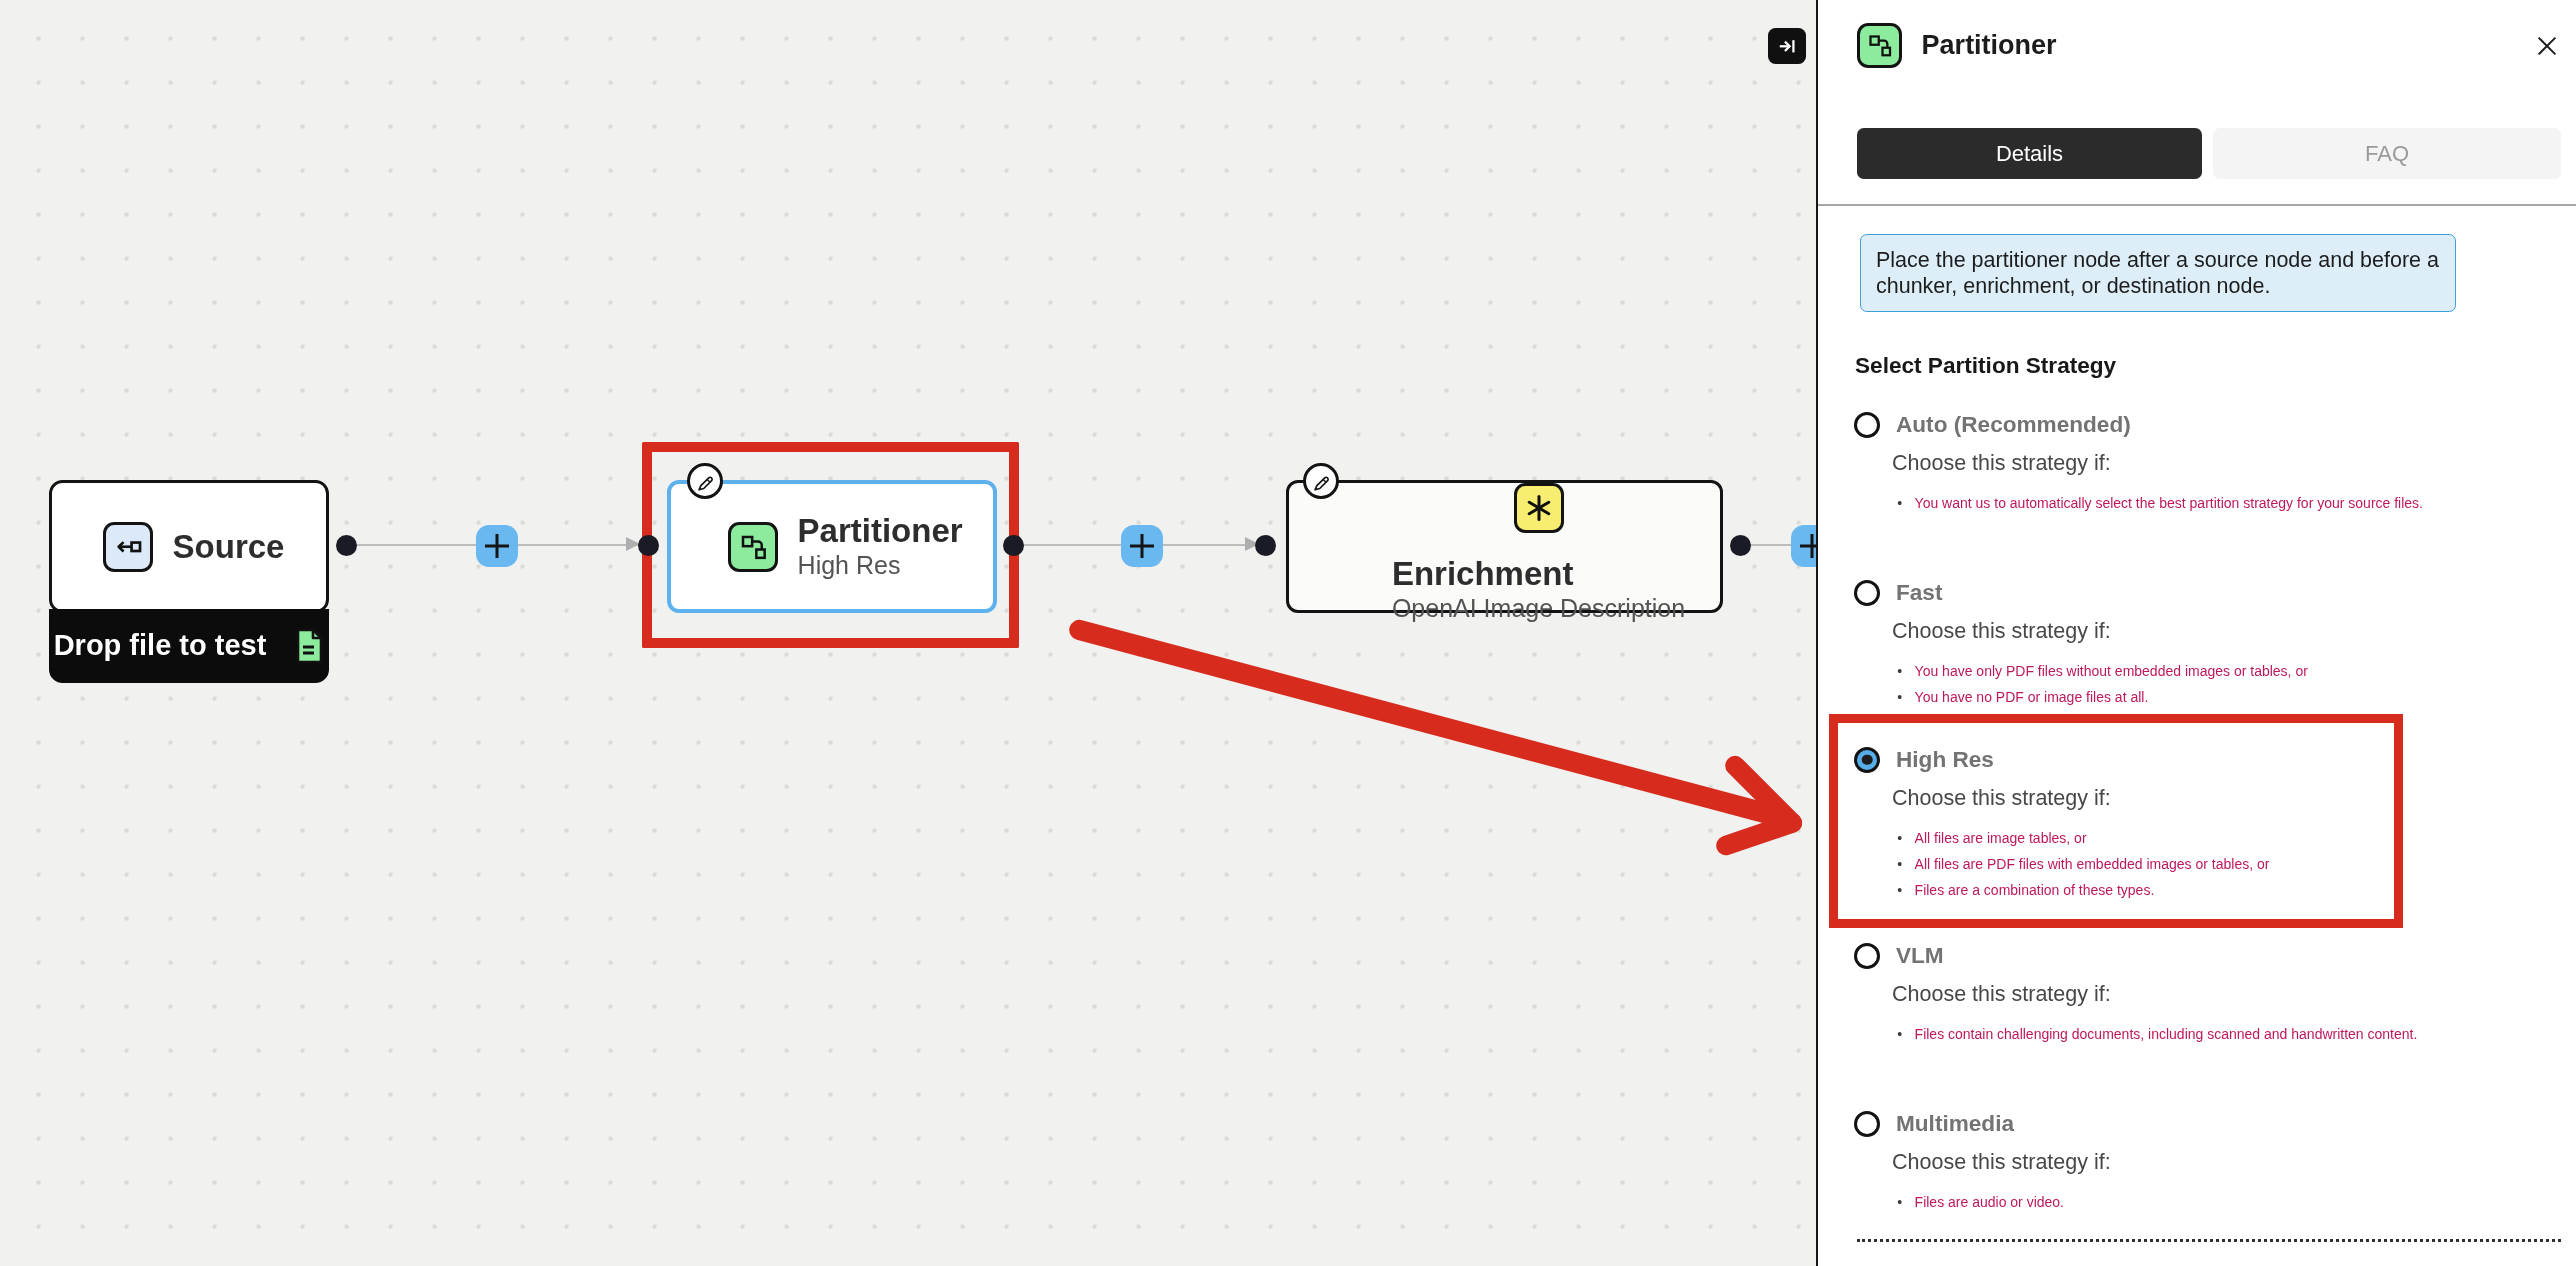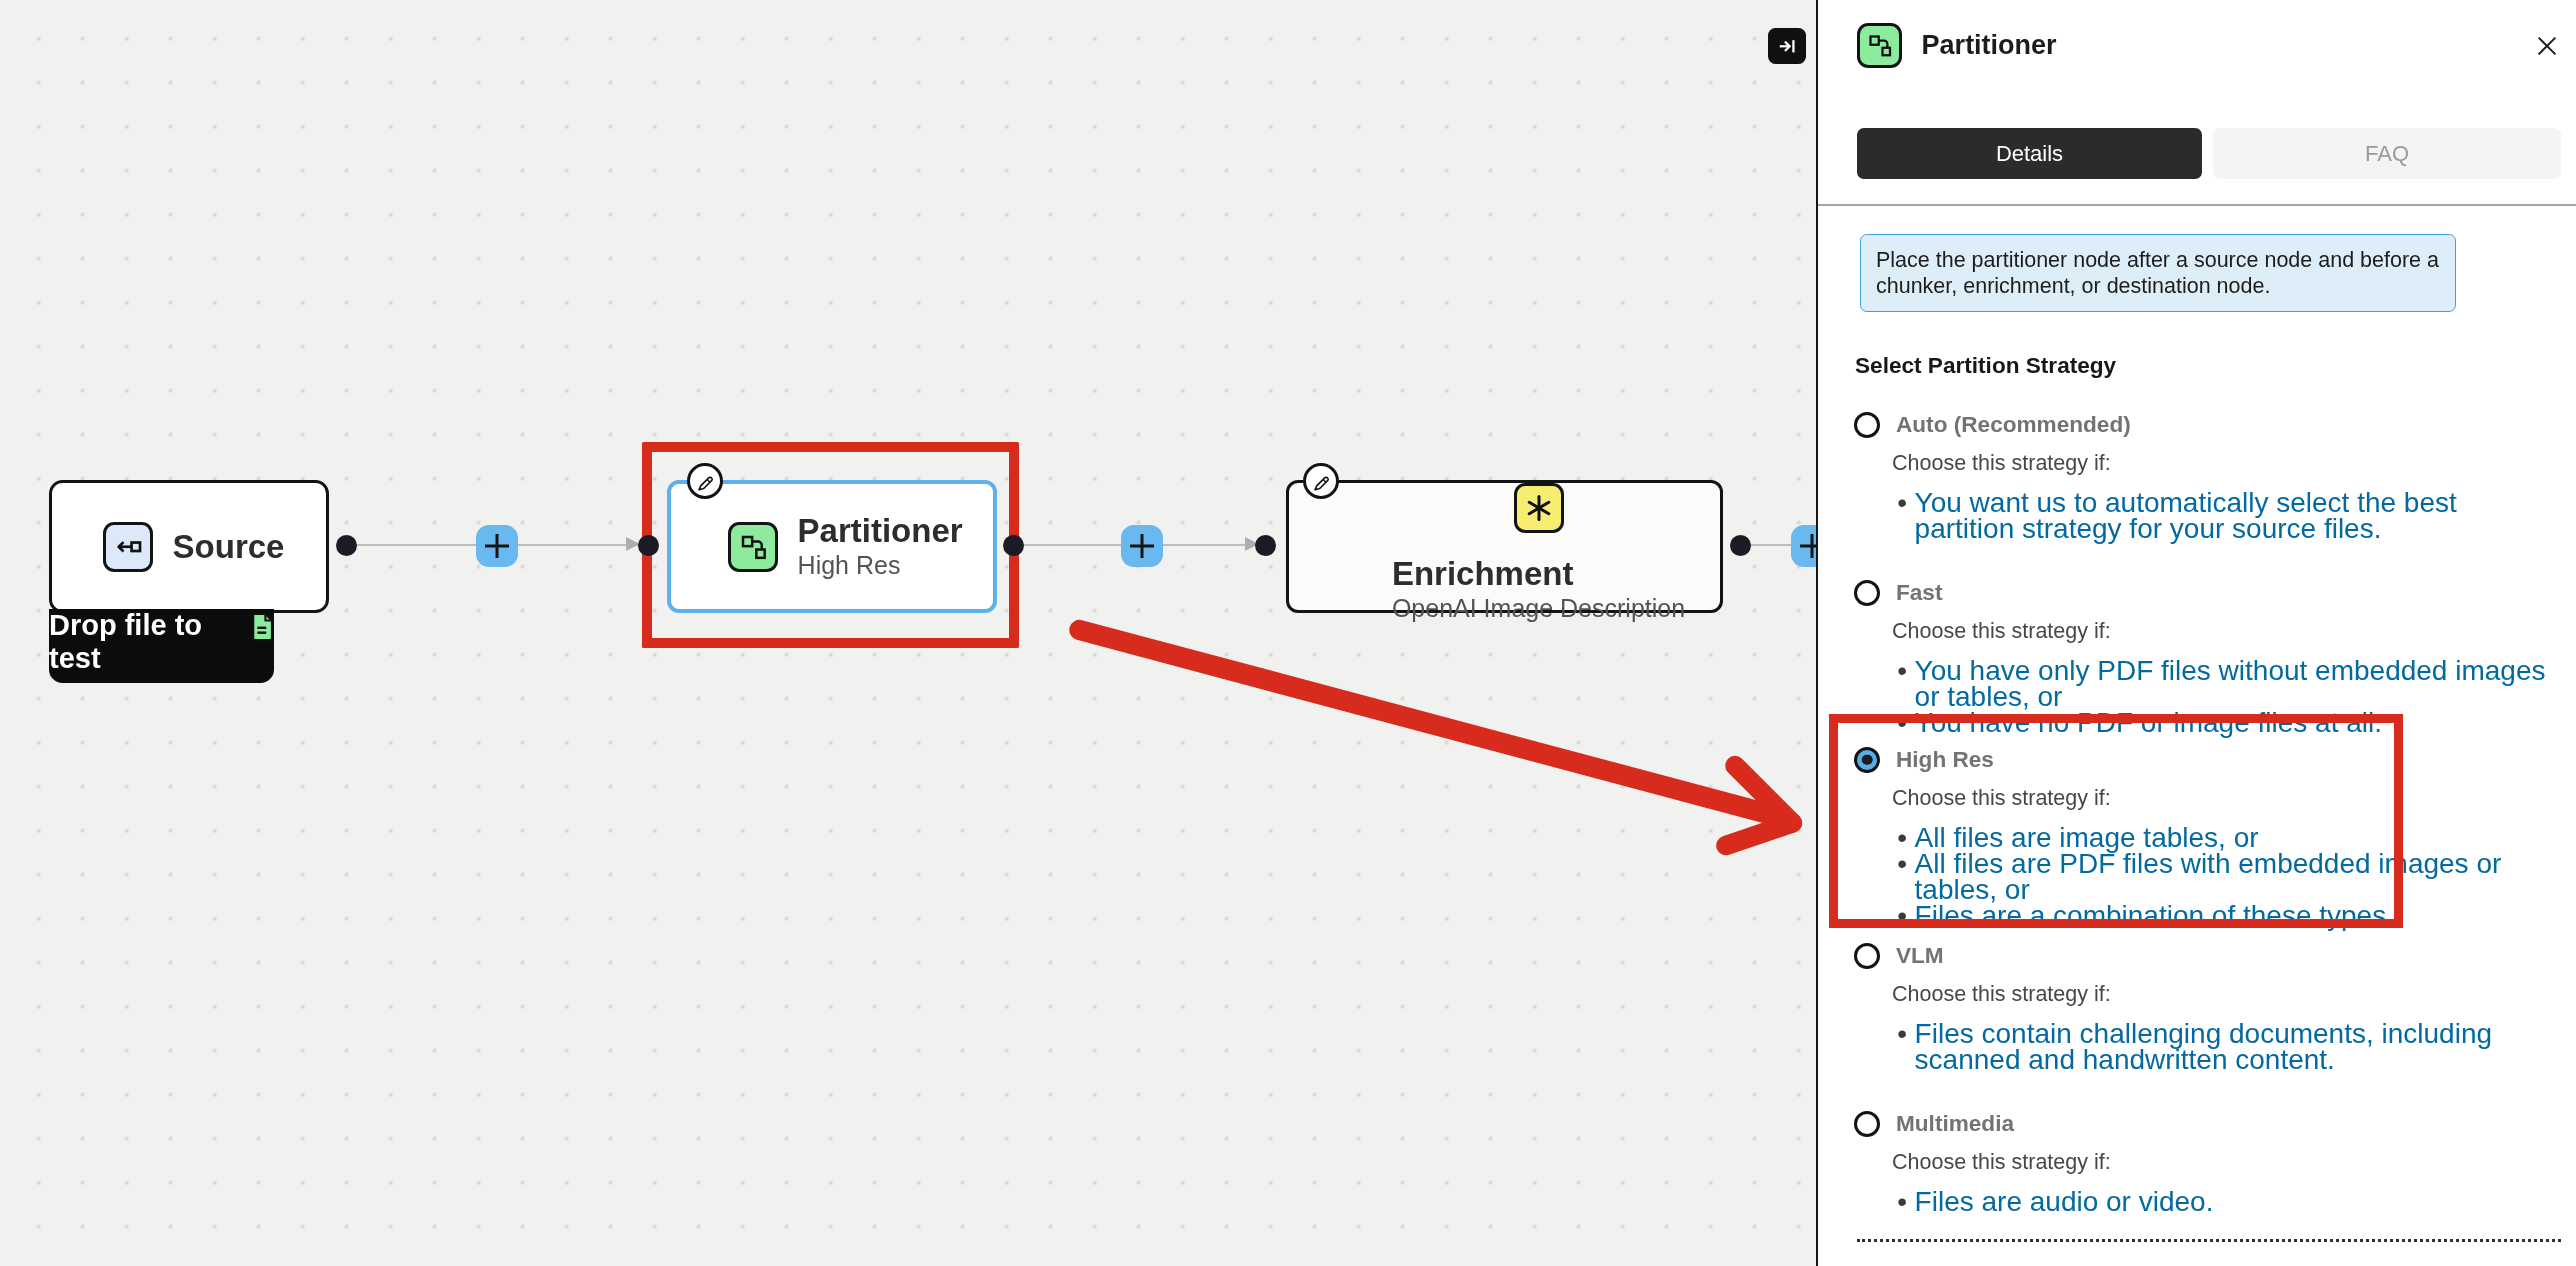--- a/index.html
+++ b/index.html
@@ -29,22 +29,22 @@
   .node { position:absolute; top:480px; height:133px; background:#fff;
     border:3.8px solid #131313; border-radius:12px; display:flex; align-items:center; z-index:3; }
   .node-icon { width:50px; height:50px; border-radius:11.3px; border:3px solid #131313;
     display:flex; align-items:center; justify-content:center; flex:0 0 auto; }
   .node-title { font-size:33px; font-weight:700; color:#2d2d2d; line-height:36px; }
   .node-sub { font-size:25px; color:#535353; line-height:32px; }
 
   .source-wrap { position:absolute; left:49px; top:480px; width:280px; z-index:3; }
   .source-card { width:280px; height:133px; background:#fff; border:3.8px solid #131313;
     border-radius:13.6px; display:flex; align-items:center; padding-left:51px; gap:19.6px; }
-  .source-bar { position:relative; margin-top:-4.5px; width:225px; height:74px;
-    background:#0c0c0c; border-radius:0 0 13.6px 13.6px; display:flex; align-items:flex-start;
+  .source-bar { position:relative; margin-top:-4.5px; width:280px; height:74px;
+    background:#0c0c0c; border-radius:0 0 13.6px 13.6px; display:flex; align-items:center;
     justify-content:center; gap:28px; z-index:4; }
   .source-bar span { color:#fff; font-size:29px; font-weight:600; }
 
   .edit-badge { position:absolute; width:36px; height:36px; border-radius:50%;
     background:#fff; border:3px solid #131313; z-index:8;
     display:flex; align-items:center; justify-content:center; }
 
   .annotation-box { position:absolute; border:10.6px solid #d62b1d; z-index:4; border-radius:1.5px; }
   .arrow-svg { position:absolute; left:0; top:0; width:1819px; height:1266px; z-index:7;
     pointer-events:none; }
@@ -83,22 +83,22 @@
   .option-head { display:flex; align-items:center; gap:16px; height:27px; cursor:pointer; }
   .radio { width:26px; height:26px; border-radius:50%; border:3px solid #131313;
     background:#fff; position:relative; flex:0 0 auto; }
   .radio.checked { background:#57ade7; }
   .radio.checked::after { content:""; position:absolute; left:50%; top:50%;
     transform:translate(-50%,-50%); width:10.6px; height:10.6px; border-radius:50%;
     background:#1d1d1d; }
   .option-label { font-size:22.6px; font-weight:700; color:#737373; }
   .choose-line { margin:12px 0 0 38px; font-size:21.5px; line-height:27px; color:#474747; }
   .bullets { margin:13px 0 0 38px; list-style:none; max-width:663px; }
-  .bullets li { position:relative; padding-left:22.6px; font-size:28px; line-height:26px;
-    color:#0369a1; }
+  .bullets li { position:relative; padding-left:22.6px; font-size:14px; line-height:26px;
+    color:#be185d; }
   .bullets li::before { content:"•"; position:absolute; left:5.3px; top:0; color:#3a3a3a; }
 
   .panel-annotation { position:absolute; left:10.6px; top:714px; width:574px; height:214px;
     border:9.8px solid #d62b1d; z-index:12; pointer-events:none; }
   .dotted-divider { position:absolute; left:39px; top:1239px; width:704px;
     border-top:3px dotted #2f2f2f; }
 </style>
 </head>
 <body>
 

